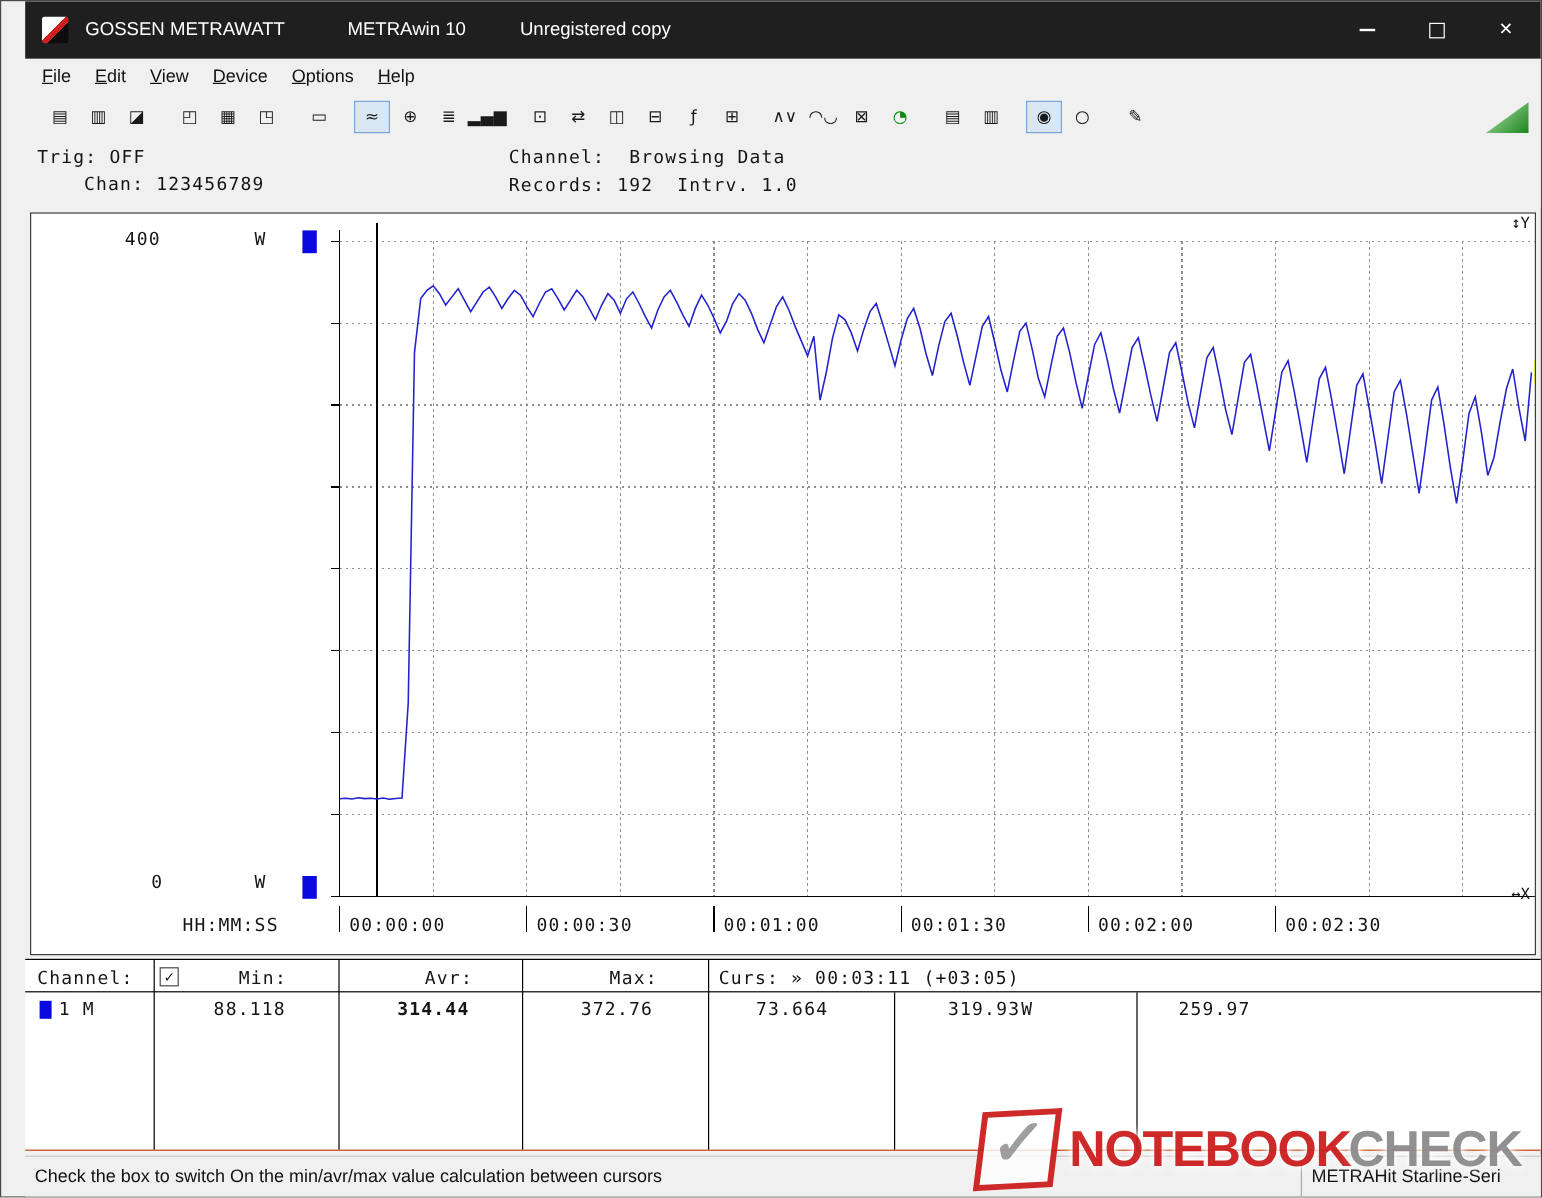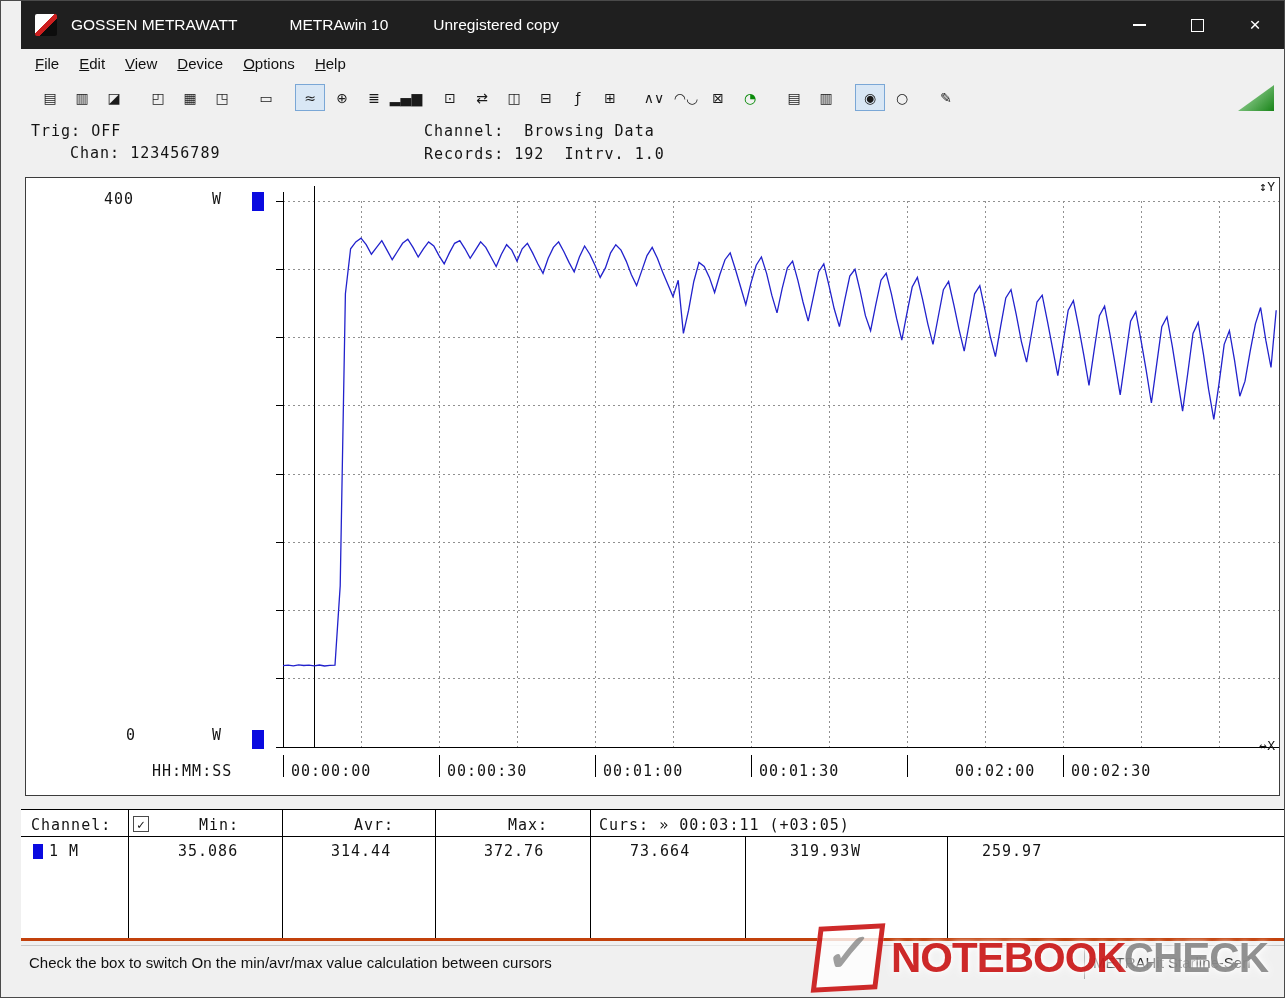--- a/index.html
+++ b/index.html
@@ -44,22 +44,22 @@
   #chart-svg .axis{stroke:#000;stroke-width:1;}
   #chart-svg .tick{stroke:#000;stroke-width:1;}
   #chart-svg .cursor{stroke:#000;stroke-width:1;}
   #chart-svg .cursor2{stroke:var(--cursor2-yellow);stroke-width:3;}
   #chart-svg .trace{fill:none;stroke:var(--trace-blue);stroke-width:1.3;shape-rendering:auto;}
   .ch-abs{position:absolute;white-space:pre;}
   .blue-marker{position:absolute;width:12px;height:19px;background:var(--marker-blue);}
   .xtick{position:absolute;top:584px;white-space:pre;text-align:center;}
   .axzoom{position:absolute;right:4px;font-size:13px;letter-spacing:0;}
   
-  .bottompanel{position:relative;margin-top:13px;height:132px;background:#fff;
-               border-top:1px solid #000;border-bottom:3px solid #c2410c;box-sizing:border-box;
+  .bottompanel{position:relative;margin-top:3px;height:160px;background:#fff;
+               border-top:1px solid #000;border-bottom:1px solid #c2410c;box-sizing:border-box;
                font-family:"DejaVu Sans Mono",monospace;font-size:15px;letter-spacing:1px;color:#141414;}
   .bp-t{position:absolute;top:6px;white-space:pre;}
   .bp-v{position:absolute;top:32px;white-space:pre;}
   .bp-hline{position:absolute;left:0;right:0;top:26px;height:1px;background:#000;}
   .bp-vl{position:absolute;top:0;bottom:0;width:1px;background:#000;}
   .bp-vl2{position:absolute;top:27px;bottom:0;width:1px;background:#000;}
   .bp-check{position:absolute;left:112px;top:6px;width:16px;height:16px;background:#fff;
             border:1px solid #4a4a4a;box-sizing:border-box;font-size:13px;font-weight:bold;
             display:flex;align-items:center;justify-content:center;letter-spacing:0;}
   .row-marker{position:absolute;left:12px;top:34px;width:10px;height:15px;background:var(--marker-blue);}
@@ -216,38 +216,38 @@
     <span class="ch-abs" style="left:100px;top:548px;">0</span>
     <span class="ch-abs" style="left:186px;top:548px;">W</span>
     <div class="blue-marker" style="left:226px;top:552px;"></div>
     <span class="ch-abs" style="left:126px;top:584px;">HH:MM:SS</span>
     <span class="axzoom" style="top:1px;">↕Y</span>
     <span class="axzoom" style="top:560px;">↔X</span>
   <span class="xtick" style="left: 265px;">00:00:00</span>
       <span class="xtick" style="left: 421px;">00:00:30</span>
       <span class="xtick" style="left: 577px;">00:01:00</span>
       <span class="xtick" style="left: 733px;">00:01:30</span>
-      <span class="xtick" style="left: 889px; margin-left: 40px;">00:02:00</span>
+      <span class="xtick" style="left: 889px;">00:02:00</span>
       <span class="xtick" style="left: 1045px;">00:02:30</span>
     </div>
 
   <div class="bottompanel">
     <span class="bp-t" style="left:10px;">Channel:</span>
     <div class="bp-check">✓</div>
     <span class="bp-t" style="left:178px;">Min:</span>
     <span class="bp-t" style="left:333px;">Avr:</span>
     <span class="bp-t" style="left:487px;">Max:</span>
     <span class="bp-t" style="left:578px;">Curs: » 00:03:11 (+03:05)</span>
     <div class="bp-hline"></div>
 
     <div class="row-marker"></div>
     <span class="bp-v" style="left:28px;">1</span>
     <span class="bp-v" style="left:48px;">M</span>
-    <span class="bp-v" style="left:157px;">35.086</span>
-    <span class="bp-v" style="left:310px;">314.44</span>
+    <span class="bp-v" style="left:157px;">88.118</span>
+    <span class="bp-v" style="left:310px;font-weight:bold;">314.44</span>
     <span class="bp-v" style="left:463px;">372.76</span>
     <span class="bp-v" style="left:609px;">73.664</span>
     <span class="bp-v" style="left:769px;">319.93</span>
     <span class="bp-v" style="left:830px;">W</span>
     <span class="bp-v" style="left:961px;">259.97</span>
 
     <div class="bp-vl" style="left:107px;"></div>
     <div class="bp-vl" style="left:261px;"></div>
     <div class="bp-vl" style="left:414px;"></div>
     <div class="bp-vl" style="left:569px;"></div>

